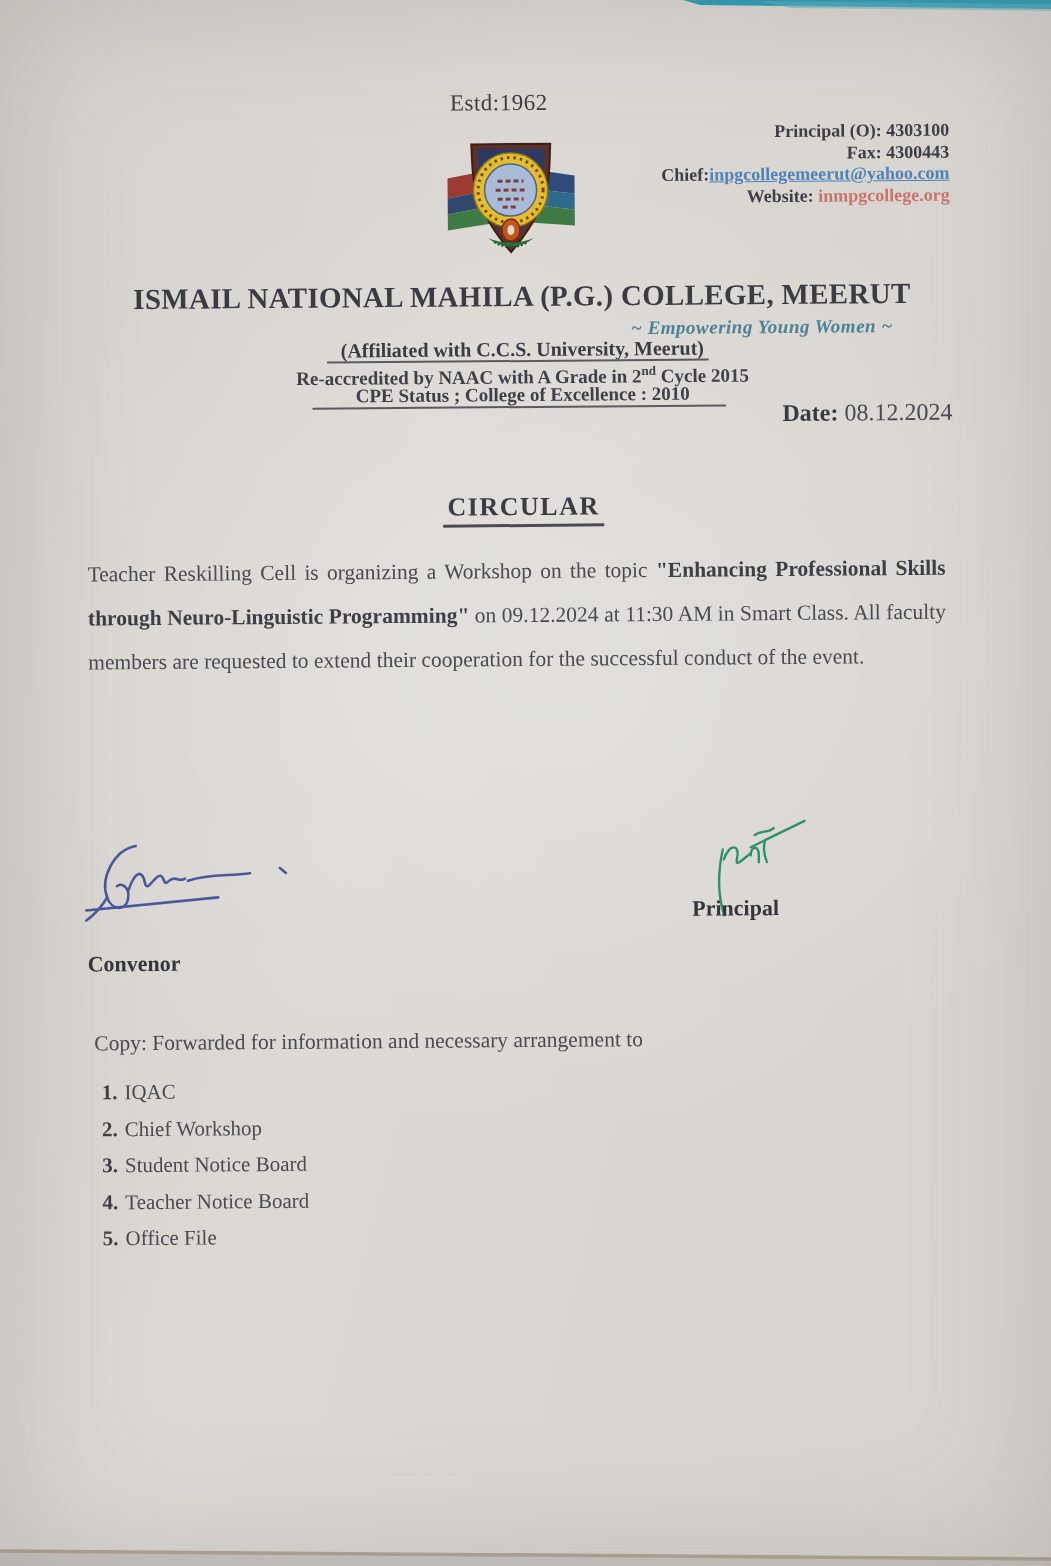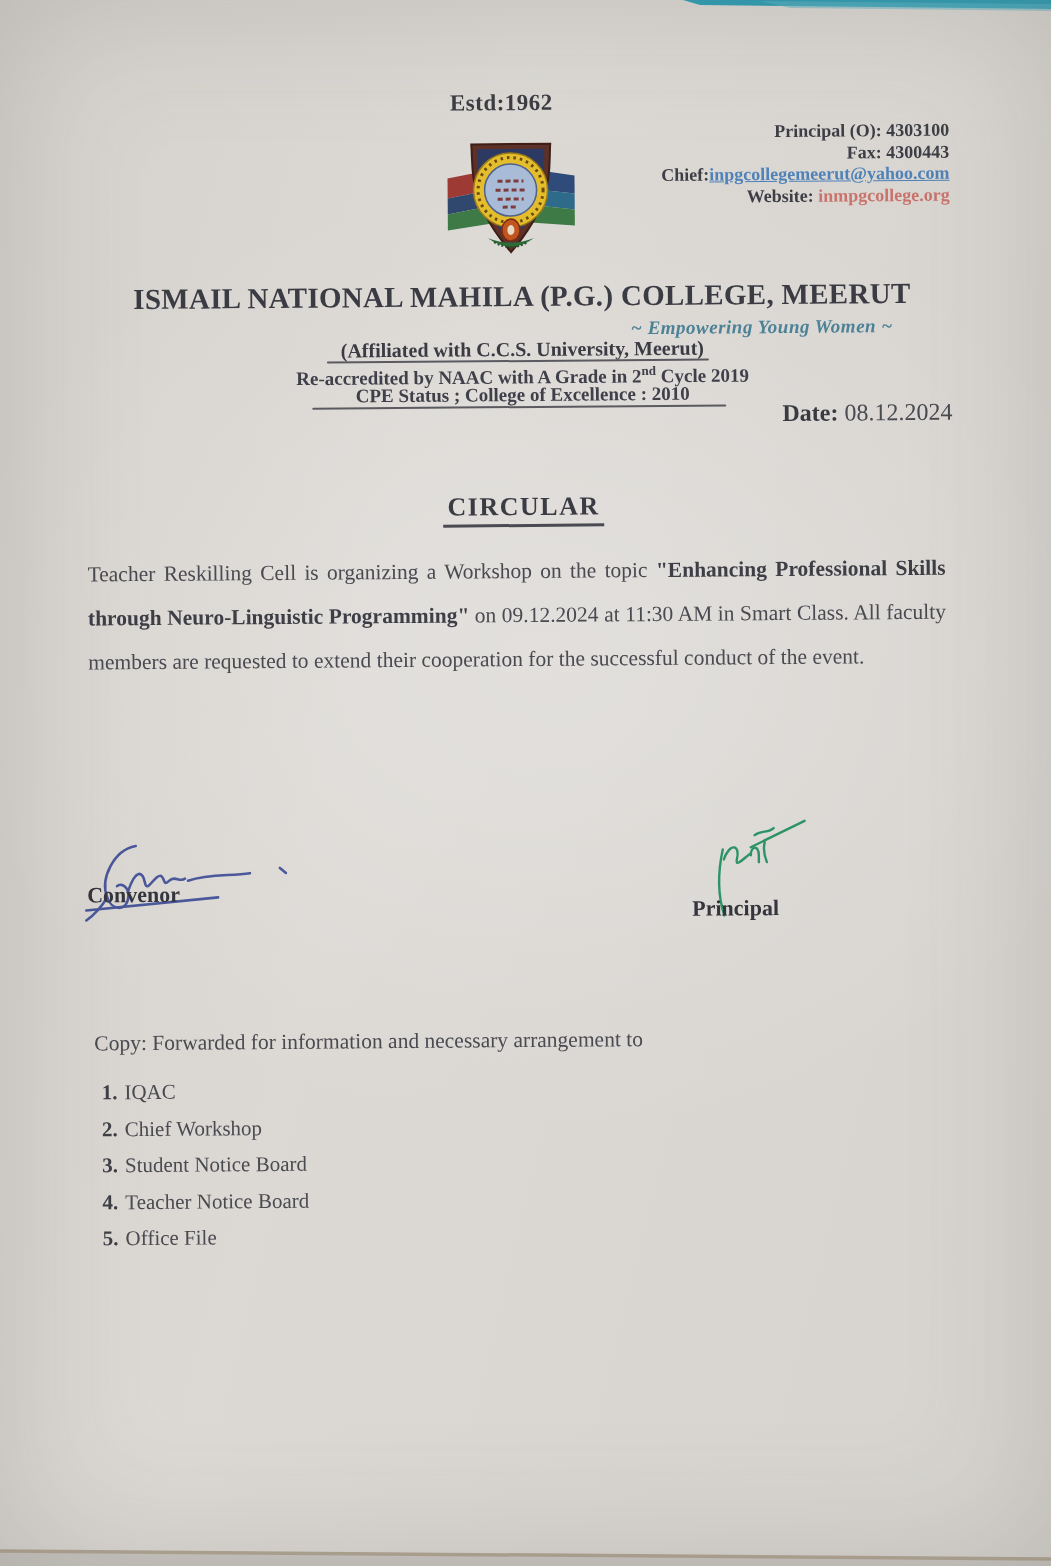--- a/index.html
+++ b/index.html
@@ -22,21 +22,21 @@
     position: absolute; inset: 0;
     box-shadow: inset 0 0 140px rgba(95,90,82,0.22);
     pointer-events: none;
   }
 
   .tilt { position: absolute; inset: 0; transform: rotate(-0.45deg); transform-origin: 50% 48%; }
 
   .abs { position: absolute; }
 
   
-  .estd { left: 455px; top: 90px; font-size: 23px; font-weight: bold; color: #3c3c43; letter-spacing: 0.5px; }
+  .estd { left: 455px; top: 90px; font-size: 23px; font-weight: normal; color: #3c3c43; letter-spacing: 0.5px; }
 
   .contact { right: 97px; top: 123px; text-align: right; font-size: 18px; font-weight: bold; line-height: 21.5px; color: #3e3e46; white-space: nowrap; }
   .contact .email-val { font-weight: bold; text-decoration: underline; }
   .contact .site-val { font-weight: bold; }
 
   .college-name { left: 0; right: 0; top: 280px; text-align: center; font-size: 29px; font-weight: bold; letter-spacing: 0.3px; color: #3b3b44; }
   .tagline { right: 155px; top: 318px; font-size: 19px; font-style: italic; font-weight: bold; letter-spacing: 0.5px; }
   .affiliation { left: 0; right: 0; top: 338px; text-align: center; font-size: 20px; font-weight: bold; color: #3b3b44; }
   .accr-line1 { left: 0; right: 0; top: 364px; text-align: center; font-size: 19px; font-weight: bold; color: #40404a; }
   .accr-line1 sup { font-size: 13px; }
@@ -51,21 +51,21 @@
   
   .circ-title-wrap { left: 0; right: 0; top: 492px; text-align: center; }
   .circ-title { display: inline-block; font-size: 26px; font-weight: bold; letter-spacing: 1.5px; color: #3b3b43; border-bottom: 3px solid #4a4a52; padding: 0 4px 2px 4px; }
 
   .body-para { left: 89px; top: 549px; width: 858px; font-size: 21.5px; line-height: 44px; text-align: justify; color: #4a4a51; }
   .body-para .bold-seg { font-weight: bold; color: #3e3e46; }
 
   
   .sig-svg { position: absolute; }
   .sig-label { font-size: 22px; font-weight: bold; color: #35353d; }
-  .convenor-label { left: 86px; top: 879px; }
+  .convenor-label { left: 86px; top: 948px; }
   .principal-label { left: 691px; top: 897px; }
 
   
   .copy-intro { left: 92px; top: 1028px; font-size: 21.5px; color: #4a4a51; }
   .copy-list { left: 99px; top: 1077px; list-style: none; font-size: 21px; color: #4a4a51; }
   .copy-list li { margin-bottom: 11.5px; }
   .copy-list .num { font-weight: bold; color: #3e3e46; margin-right: 7px; }
 
   
   .teal-sliver, .paper-edge { position: absolute; pointer-events: none; }
@@ -120,21 +120,21 @@
         <span>Website:</span>
         <span class="site-val" style="color:#c9736c;">inmpgcollege.org</span>
       </div>
     </div>
 
     <div class="abs college-name">ISMAIL NATIONAL MAHILA (P.G.) COLLEGE, MEERUT</div>
     <div class="abs tagline" style="color:#4d8296;">~ Empowering Young Women ~</div>
     <div class="abs affiliation">(Affiliated with C.C.S. University, Meerut)</div>
     <div class="abs rule rule-1"></div>
     <div class="abs accr-line1">
-      <span>Re-accredited by NAAC with A Grade in 2</span><sup>nd</sup><span> Cycle 2019</span>
+      <span>Re-accredited by NAAC with A Grade in 2</span><sup>nd</sup><span> Cycle 2015</span>
     </div>
     <div class="abs accr-line2">CPE Status ; College of Excellence : 2010</div>
     <div class="abs rule rule-2"></div>
 
     <div class="abs date-line">
       <span class="date-label">Date:</span>
       <span>08.12.2024</span>
     </div>
 
     <div class="abs circ-title-wrap">

